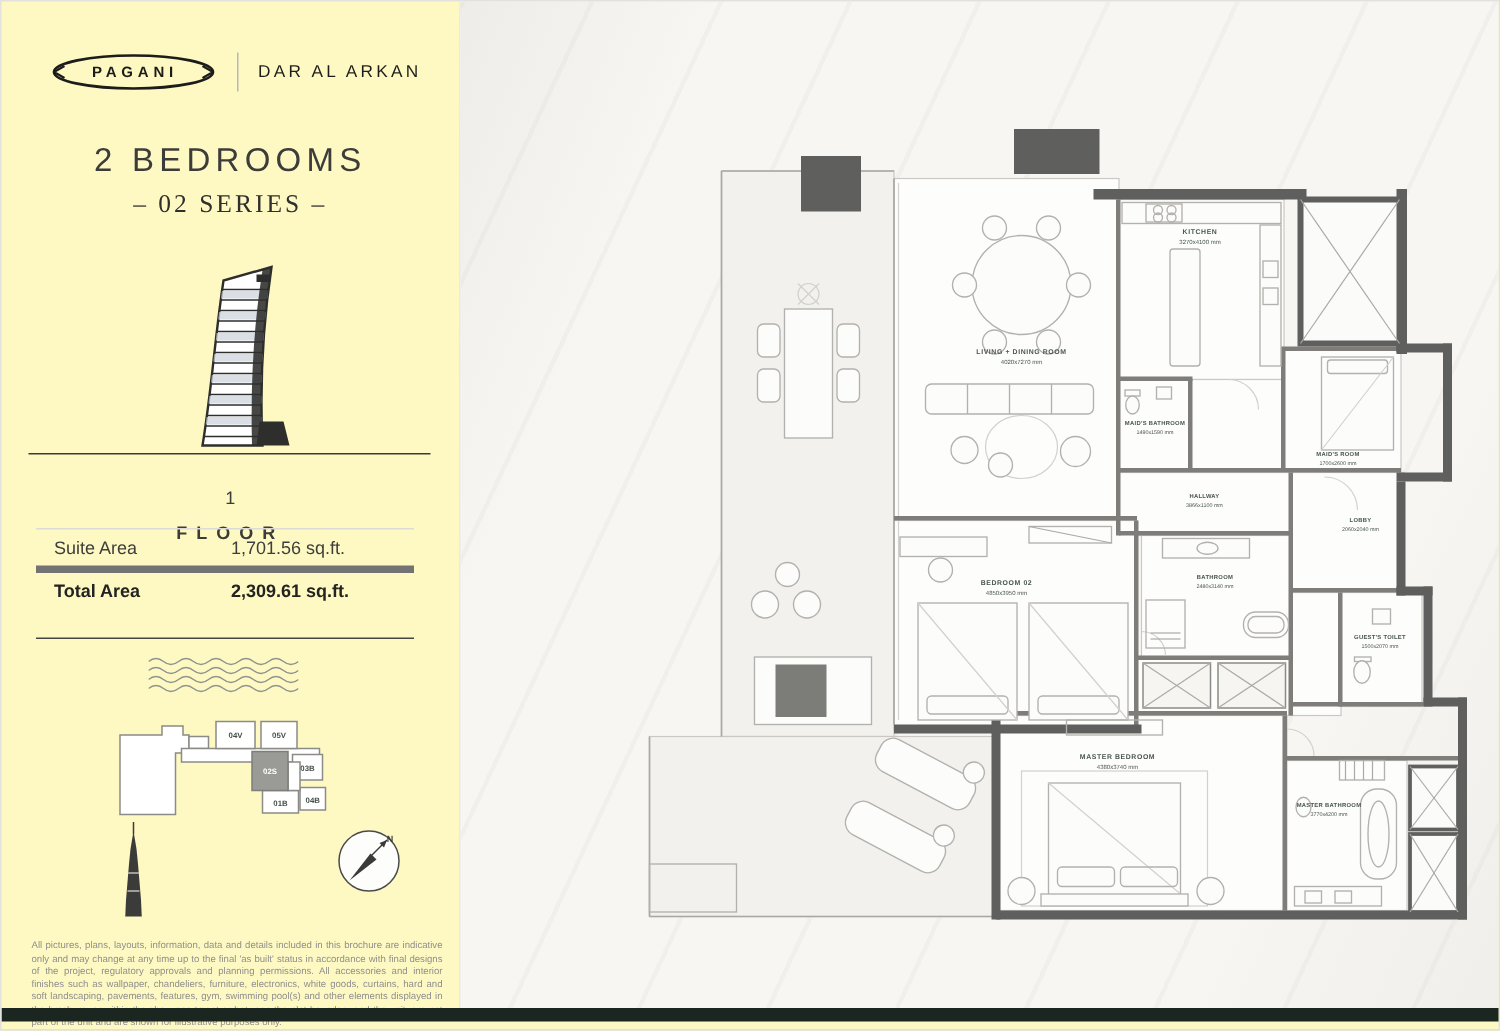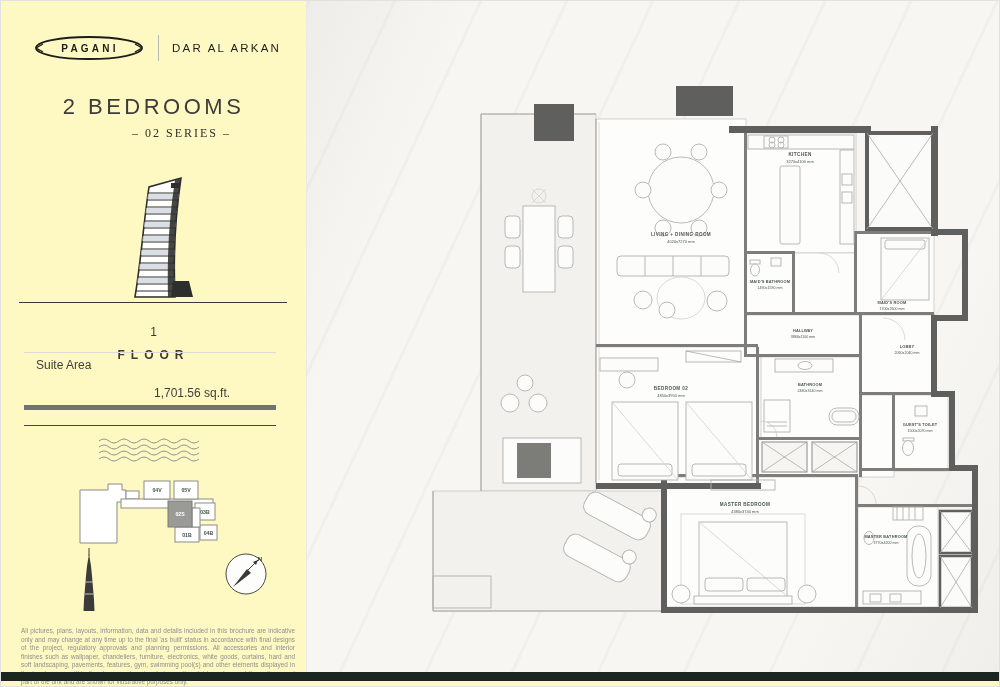--- a/index.html
+++ b/index.html
@@ -14,32 +14,32 @@
       linear-gradient(295deg, rgba(201,199,193,.16) 0%, rgba(255,255,255,0) 22%),
       repeating-linear-gradient(115deg, rgba(195,193,186,.12) 0 3px, rgba(0,0,0,0) 3px 78px),
       #f7f6f3;}
   
   .brand-row{position:absolute;left:32px;top:33px;display:flex;align-items:center;}
   .brand-divider{width:1px;height:26px;background:#b9b8b5;margin:0 13px;}
   .partner-name{font-size:11.5px;font-weight:normal;letter-spacing:2.2px;color:#1d1d1b;}
   .page-title{position:absolute;left:0;top:93px;width:305px;text-align:center;
     font-size:22px;letter-spacing:3.5px;color:#3c3c3a;font-weight:400;}
   .series-subtitle{position:absolute;left:0;top:125px;width:305px;text-align:center;
-    font-family:"Liberation Serif",serif;font-size:12px;letter-spacing:2px;color:#2f2f2d;padding-left:28px;}
+    font-family:"Liberation Serif",serif;font-size:17px;letter-spacing:2px;color:#2f2f2d;}
   .building-wrap{position:absolute;left:108px;top:172px;width:92px;height:128px;}
   .ground-line{position:absolute;left:18px;top:301px;width:268px;border-top:1.5px solid #3a3a38;}
   .floor-label{position:absolute;left:0;top:307px;width:305px;text-align:center;
     font-size:12px;font-weight:bold;letter-spacing:6px;color:#3b3b39;margin-top:40px;}
   .floor-number{position:absolute;left:0;top:324px;width:305px;text-align:center;
     font-size:12px;color:#3b3b39;}
   .area-table{position:absolute;left:23px;top:351px;width:252px;border-top:1px solid #dcdbd8;}
   .area-row{display:flex;padding:5px 2px;border-bottom:5px solid #737373;
     font-size:12px;color:#3e3e3c;}
   .area-row .a-label{width:118px;padding-left:10px;}
-  .area-row .a-value{flex:1;margin-top:28px;}
+  .area-row .a-value{flex:1;}
   .area-row.total{font-weight:bold;border-bottom:none;color:#232321;}
   .table-endline{position:absolute;left:23px;top:424px;width:252px;border-top:1.5px solid #454543;}
   .waves-wrap{position:absolute;left:98px;top:437px;}
   .siteplan-wrap{position:absolute;left:75px;top:474px;}
   .burj-wrap{position:absolute;left:78px;top:547px;}
   .compass-wrap{position:absolute;left:223px;top:551px;}
   .disclaimer{position:absolute;left:20px;top:620px;width:274px;font-size:6.4px;
     line-height:1.32;color:#8f8f8d;text-align:justify;}
   .footer-bar{position:absolute;left:0;top:671px;width:1000px;height:9px;background:#1b2620;}
   
@@ -344,20 +344,24 @@
   </div>
   <div class="ground-line"></div>
   <div class="floor-label">FLOOR</div>
   <div class="floor-number">1</div>
 
   <div class="area-table">
     <div class="area-row">
       <span class="a-label">Suite Area</span>
       <span class="a-value">1,701.56 sq.ft.</span>
     </div>
+    <div class="area-row total">
+      <span class="a-label">Total Area</span>
+      <span class="a-value">2,309.61 sq.ft.</span>
+    </div>
   </div>
   <div class="table-endline"></div>
 
   <div class="waves-wrap">
     <svg width="100" height="26" viewBox="0 0 100 26" fill="none" stroke="#8f948f" stroke-width="1">
       <path d="M0,3 q5,-4 10,0 t10,0 t10,0 t10,0 t10,0 t10,0 t10,0 t10,0 t10,0 t10,0"></path>
       <path d="M0,9 q5,-4 10,0 t10,0 t10,0 t10,0 t10,0 t10,0 t10,0 t10,0 t10,0 t10,0"></path>
       <path d="M0,15 q5,-4 10,0 t10,0 t10,0 t10,0 t10,0 t10,0 t10,0 t10,0 t10,0 t10,0"></path>
       <path d="M0,21 q5,-4 10,0 t10,0 t10,0 t10,0 t10,0 t10,0 t10,0 t10,0 t10,0 t10,0"></path>
     </svg>

